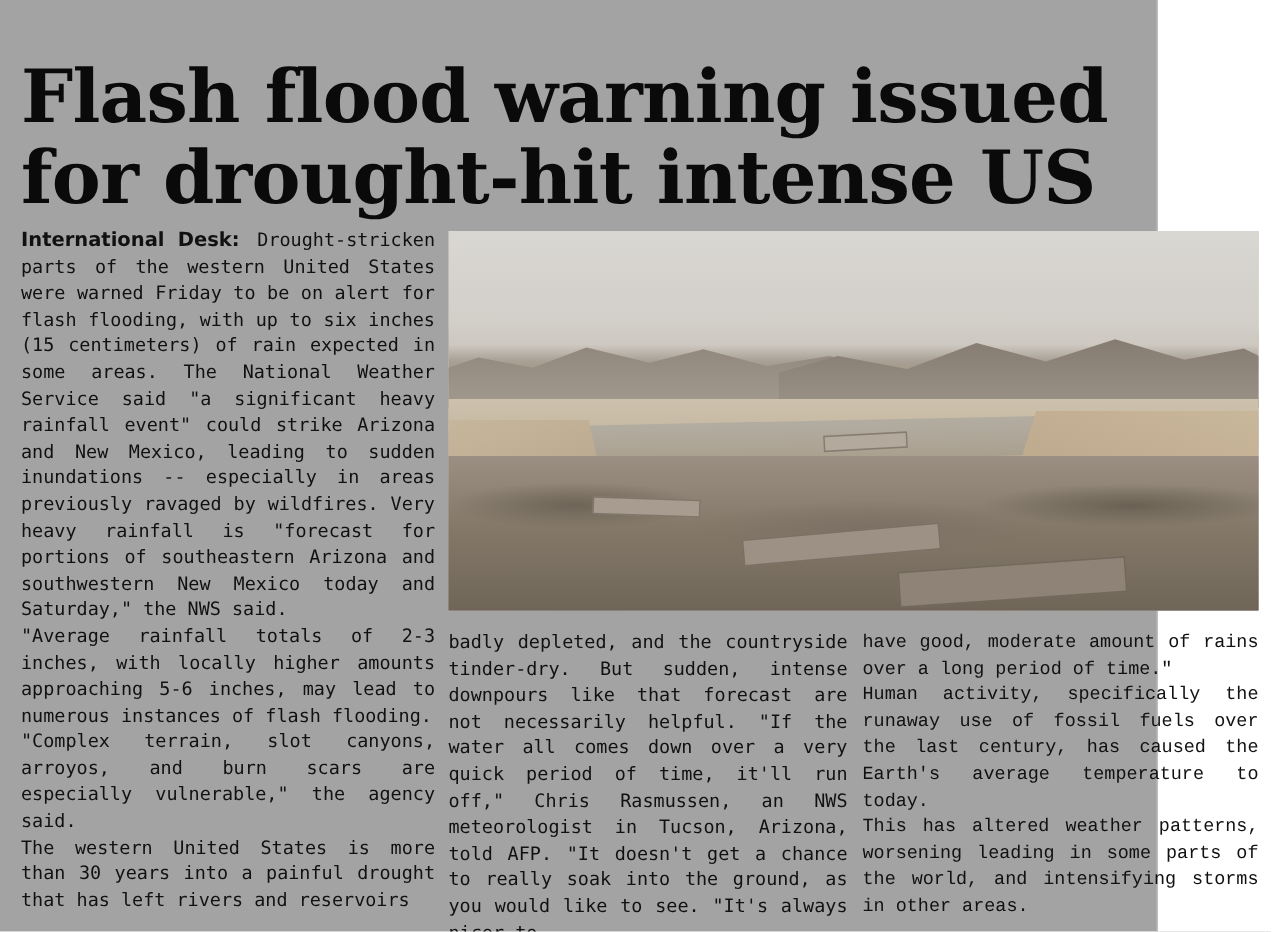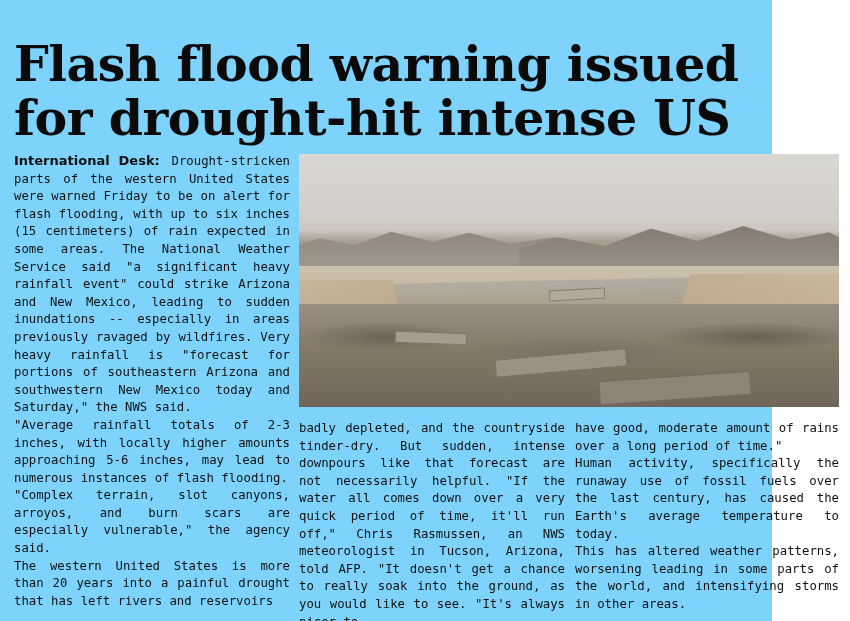--- a/index.html
+++ b/index.html
@@ -11,21 +11,21 @@
     width: 850px;
     height: 621px;
     overflow: hidden;
     font-family: "DejaVu Serif", serif;
     color: #101010;
   }
   #page {
     position: relative;
     width: 772px;
     height: 621px;
-    background: #7dd3fc;
+    background: #a3a3a3;
     box-sizing: border-box;
   }
   
   .edge-rule {
     position: absolute;
     top: 0;
     right: 0;
     width: 1px;
     height: 621px;
     background: #bdbdbd;
@@ -67,20 +67,21 @@
   }
   .col2 {
     left: 299px;
     top: 420px;
     width: 266px;
   }
   .col3 {
     left: 575px;
     top: 420px;
     width: 264px;
+    font-family: Liberation Mono, monospace;
   }
   .byline {
     font-family: "DejaVu Sans", sans-serif;
     font-weight: 700;
     font-size: 13px;
   }
   
   .photo-wrap {
     position: absolute;
     left: 299px;
@@ -217,21 +218,21 @@
       <div class="slab s4"></div>
       <div class="slab s2"></div>
       <div class="slab s3"></div>
     </div>
   </div>
 
   <div class="col col1">
     <p><span class="byline">International Desk:</span><span> Drought-stricken parts of the western United States were warned Friday to be on alert for flash flooding, with up to six inches (15 centimeters) of rain expected in some areas. The National Weather Service said "a significant heavy rainfall event" could strike Arizona and New Mexico, leading to sudden inundations -- especially in areas previously ravaged by wildfires. Very heavy rainfall is "forecast for portions of southeastern Arizona and southwestern New Mexico today and Saturday," the NWS said.</span></p>
     <p>"Average rainfall totals of 2-3 inches, with locally higher amounts approaching 5-6 inches, may lead to numerous instances of flash flooding.</p>
     <p>"Complex terrain, slot canyons, arroyos, and burn scars are especially vulnerable," the agency said.</p>
-    <p>The western United States is more than 20 years into a painful drought that has left rivers and reservoirs</p>
+    <p>The western United States is more than 30 years into a painful drought that has left rivers and reservoirs</p>
   </div>
 
   <div class="col col2">
     <p>badly depleted, and the countryside tinder-dry. But sudden, intense downpours like that forecast are not necessarily helpful. "If the water all comes down over a very quick period of time, it'll run off," Chris Rasmussen, an NWS meteorologist in Tucson, Arizona, told AFP. "It doesn't get a chance to really soak into the ground, as you would like to see. "It's always nicer to</p>
   </div>
 
   <div class="col col3">
     <p>have good, moderate amount of rains over a long period of time."</p>
     <p>Human activity, specifically the runaway use of fossil fuels over the last century, has caused the Earth's average temperature to today.</p>
     <p>This has altered weather patterns, worsening leading in some parts of the world, and intensifying storms in other areas.</p>

